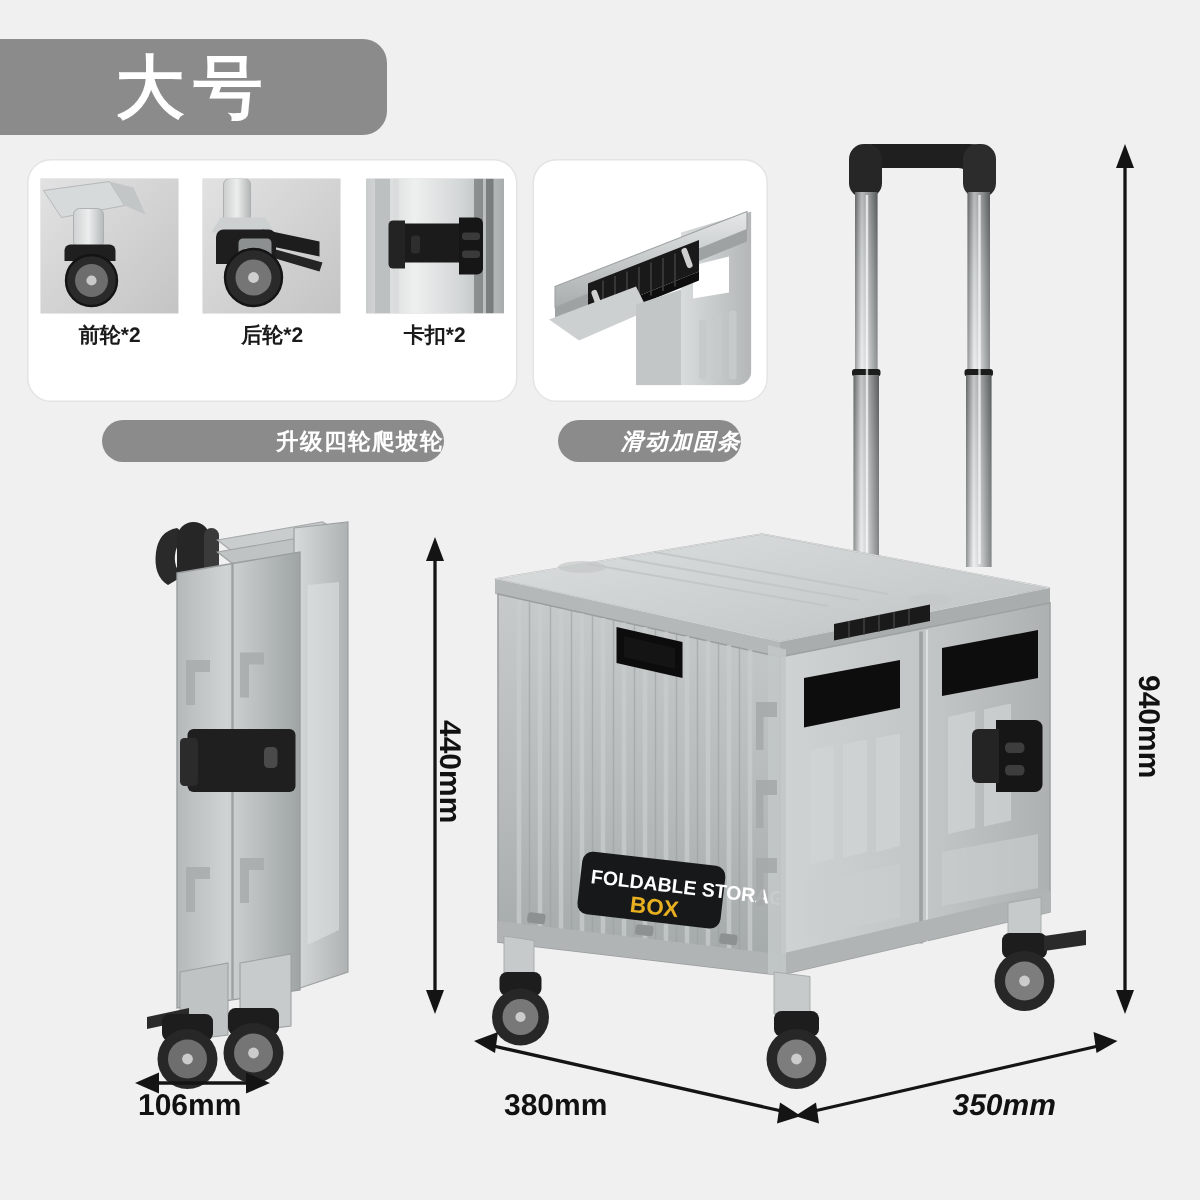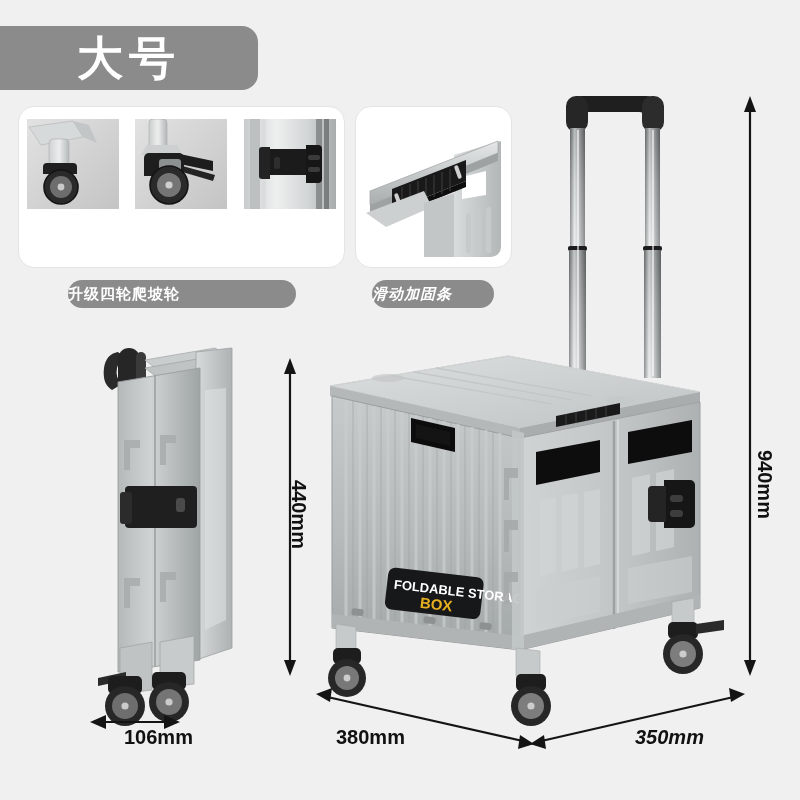--- a/index.html
+++ b/index.html
@@ -39,33 +39,33 @@
   .caps{position:absolute;left:0;top:108px;width:100%;display:flex;
         justify-content:space-around;}
   .caps span{font-size:14px;color:#1a1a1a;font-weight:bold;width:92px;text-align:center;}
 
   .bigthumb{position:absolute;left:10px;top:10px;width:135px;height:140px;
             background:#fff;overflow:hidden;border-radius:10px;}
 
   
   .pill{
     background:#8b8b8b;border-radius:14px;height:28px;
-    display:flex;align-items:center;justify-content:flex-start;
+    display:flex;align-items:center;justify-content:flex-end;
   }
   .pill span{color:#fff;font-size:15px;font-weight:bold;letter-spacing:1px;}
   #pill-wheels{left:68px;top:280px;width:228px;}
   #pill-bar{left:372px;top:280px;width:122px;font-style:italic;}
 
   
   .dimtext{font-size:20px;font-weight:bold;color:#111;white-space:nowrap;}
   .rot90{transform:rotate(90deg);transform-origin:left top;}
 
   #dim-940-label{left:776px;top:450px;}
   #dim-440-label{left:310px;top:480px;}
-  #dim-106-label{left:124px;top:726px;}
+  #dim-106-label{left:92px;top:726px;}
   #dim-380-label{left:336px;top:726px;}
   #dim-350-label{left:635px;top:726px;font-style:italic;}
 
   svg.ov{position:absolute;left:0;top:0;width:800px;height:800px;pointer-events:none;}
 </style>
 </head>
 <body>
 
 <div class="stage">
 
@@ -157,20 +157,25 @@
 
           <path d="M62 26 h12 a4 4 0 0 1 4 4 v30 a4 4 0 0 1 -4 4 h-12 z" fill="#161616"></path>
           <rect x="64" y="36" width="12" height="5" rx="2" fill="#3a3a3a"></rect>
           <rect x="64" y="48" width="12" height="5" rx="2" fill="#3a3a3a"></rect>
           <rect x="30" y="38" width="6" height="12" rx="2" fill="#2e2e2e"></rect>
         </svg>
       </div>
 
     </div>
 
+    <div class="caps">
+      <span>前轮*2</span>
+      <span>后轮*2</span>
+      <span>卡扣*2</span>
+    </div>
   </div>
 
   <div class="abs card" id="card-bar">
     <div class="bigthumb">
       <svg viewBox="0 0 135 140" width="135" height="140">
         <defs>
           <linearGradient id="railg" x1="0" y1="0" x2="0" y2="1">
             <stop offset="0" stop-color="#e6e8e8"></stop>
               <stop offset=".5" stop-color="#c6caca"></stop>
             <stop offset="1" stop-color="#a9adad"></stop>

